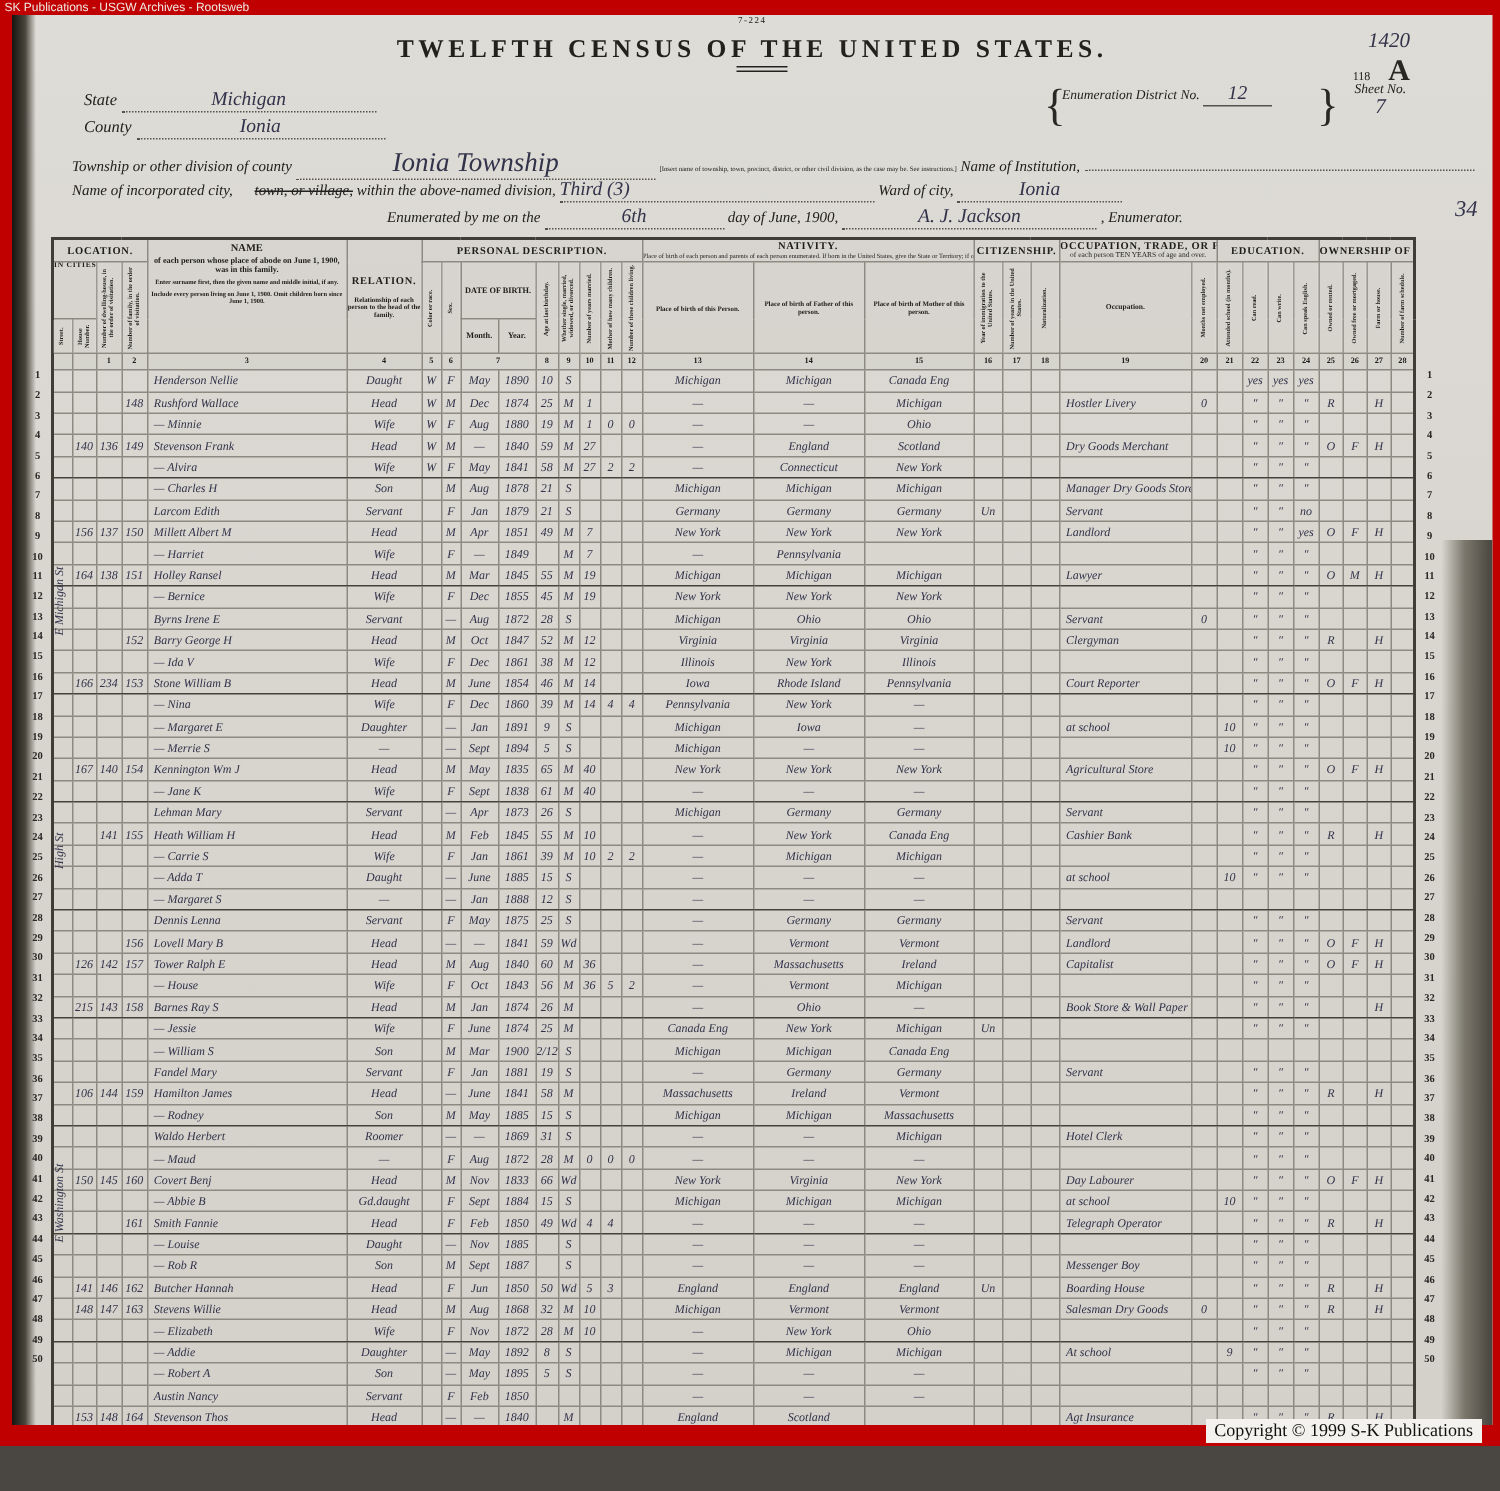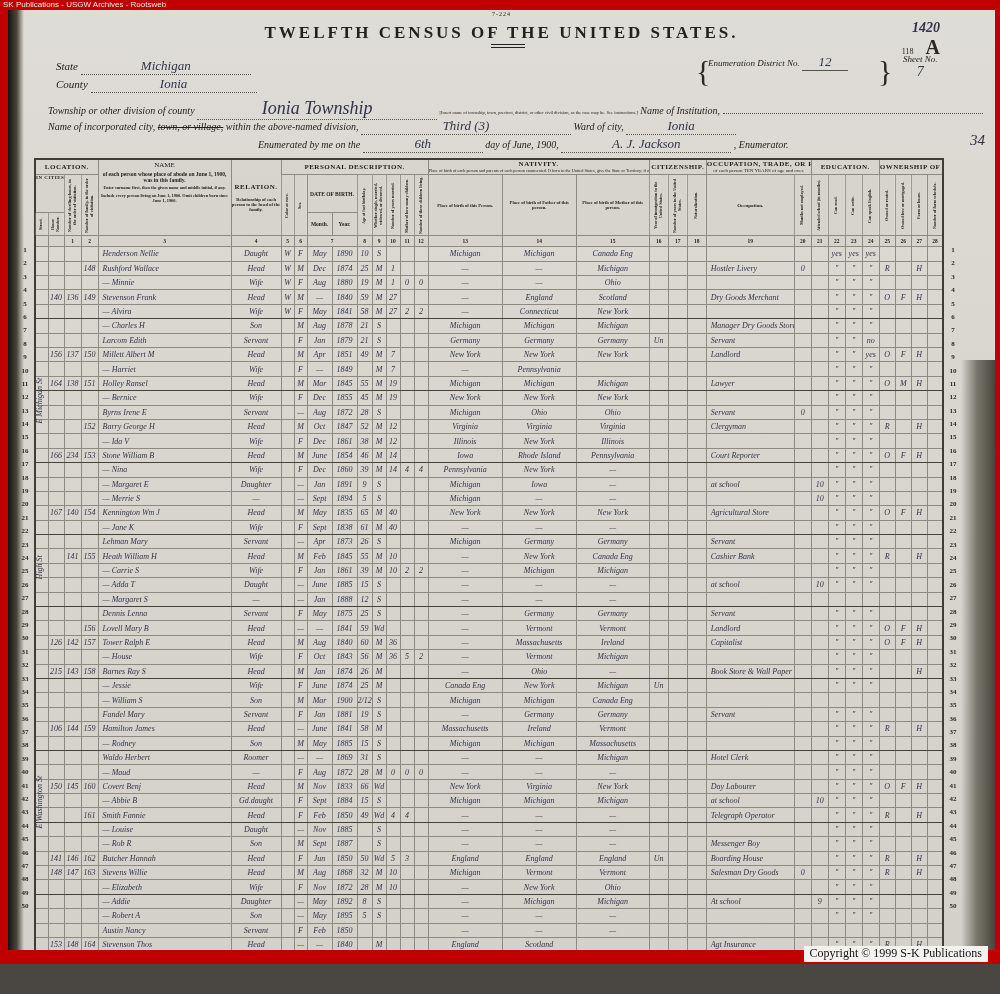--- a/index.html
+++ b/index.html
@@ -12,44 +12,44 @@
   .copybox{position:absolute;right:12px;bottom:2px;background:#f4f2ee;color:#111;font-size:12px;padding:0 6px 1px 6px;}
   .print{color:#23211e;}
   .hw{font-style:italic;color:#32324a;}
   .rule-dot{border-bottom:1px dotted #55524c;display:inline-block;}
   .rule-sol{border-bottom:1px solid #55524c;display:inline-block;}
   
   .formcode{position:absolute;top:1px;left:0;right:0;text-align:center;font-size:6px;letter-spacing:1px;}
   .title{position:absolute;top:13px;left:0;right:0;text-align:center;font-size:17px;font-weight:bold;letter-spacing:3px;}
   .title-rule{position:absolute;top:34px;left:483px;width:34px;border-top:1px solid #222;border-bottom:1px solid #222;height:2px;}
   .corner{position:absolute;top:8px;right:55px;text-align:right;}
-  .corner .hwnum{font-size:14px;font-weight:bold;}
+  .corner .hwnum{font-size:14px;}
   .corner .bigA{font-size:20px;font-weight:bold;color:#2a2825;margin-left:8px;}
   .state-line{position:absolute;left:48px;font-size:11px;font-style:italic;}
   .schedule{position:absolute;top:47px;left:300px;width:400px;text-align:center;font-size:21px;font-weight:bold;letter-spacing:1px;}
   .supblock{position:absolute;top:44px;left:700px;width:250px;font-size:9px;font-style:italic;}
   .supblock .row{white-space:nowrap;margin-bottom:4px;}
   .brace{position:absolute;font-size:30px;font-weight:normal;color:#2a2825;}
   .sheet{position:absolute;top:44px;left:895px;font-size:9px;font-style:italic;text-align:center;}
   .line3{position:absolute;left:40px;right:40px;font-size:10px;font-style:italic;white-space:nowrap;}
   .fineprint{font-size:4.5px;font-style:normal;letter-spacing:0;}
-  .strike{text-decoration:line-through;}
+  .strike{text-decoration:line-through;margin-left:12px;}
   .hw-township{font-size:18px;text-align:right;}
   .hw-mid{font-size:13px;}
   .margin34{position:absolute;right:10px;top:122px;font-size:15px;}
   
   .table-wrap{position:absolute;left:26px;top:148px;}
   table{border-collapse:collapse;table-layout:fixed;width:910px;background:transparent;}
   th,td{border:1px solid #8d8a82;padding:0;margin:0;overflow:hidden;white-space:nowrap;}
   thead th{color:#1f1d1a;font-weight:bold;background:rgba(200,198,190,.25);}
   table{border:2px solid #403d37;}
   .gtitle{font-size:7px;letter-spacing:.5px;text-align:center;}
   .gsub{font-size:4.3px;font-weight:normal;letter-spacing:0;line-height:1.25;}
   .namecell{font-size:4.3px;vertical-align:top;padding:1px 2px;white-space:normal;text-align:center;}
-  .namecell .big{font-size:7px;font-weight:normal;}
+  .namecell .big{font-size:7px;font-weight:bold;}
   .namecell .mid{font-size:5.5px;font-weight:bold;margin:2px 0;}
   .relcell{font-size:4.6px;white-space:normal;text-align:center;vertical-align:middle;}
   .vt{writing-mode:vertical-rl;transform:rotate(180deg);font-size:4.2px;font-weight:bold;line-height:1.1;text-align:center;padding:1px 0;white-space:normal;height:58px;}
   .dob{font-size:5.5px;text-align:center;}
   .my{font-size:5.5px;text-align:center;}
   .pobhead{font-size:4.6px;white-space:normal;text-align:center;vertical-align:middle;}
   .occhead{font-size:5px;white-space:normal;text-align:center;vertical-align:middle;}
   .num{font-size:5.5px;text-align:center;font-weight:bold;color:#1f1d1a;border:1px solid #8d8a82;height:10px;background:rgba(200,198,190,.25);}
   tbody td{height:13.4px;font-size:8px;text-align:center;color:#32324a;font-style:italic;}
   tbody td.c4,tbody td.c21{text-align:left;padding-left:4px;}
@@ -113,21 +113,21 @@
       <span class="rule-dot" style="width:240px;text-align:center"><span class="hw hw-township">Ionia Township</span></span>
       <span class="fineprint">[Insert name of township, town, precinct, district, or other civil division, as the case may be. See instructions.]</span>
       <span>Name of Institution,</span>
       <span class="rule-dot" style="width:260px"></span>
     </div>
 
     <div class="line3 print" style="top:108px">
       <span>Name of incorporated city,</span>
       <span class="strike">town, or village,</span>
       <span>within the above-named division,</span>
-      <span class="rule-dot" style="width:210px;text-align:center"><span class="hw hw-mid">Third (3)</span></span>
+      <span class="rule-dot" style="width:210px;text-align:left"><span class="hw hw-mid">Third (3)</span></span>
       <span>Ward of city,</span>
       <span class="rule-dot" style="width:110px;text-align:center"><span class="hw hw-mid">Ionia</span></span>
     </div>
 
     <div class="line3 print" style="top:126px;left:250px">
       <span>Enumerated by me on the</span>
       <span class="rule-dot" style="width:120px;text-align:center"><span class="hw hw-mid">6th</span></span>
       <span>day of June, 1900,</span>
       <span class="rule-dot" style="width:170px;text-align:center"><span class="hw hw-mid">A. J. Jackson</span></span>
       <span>, Enumerator.</span>

